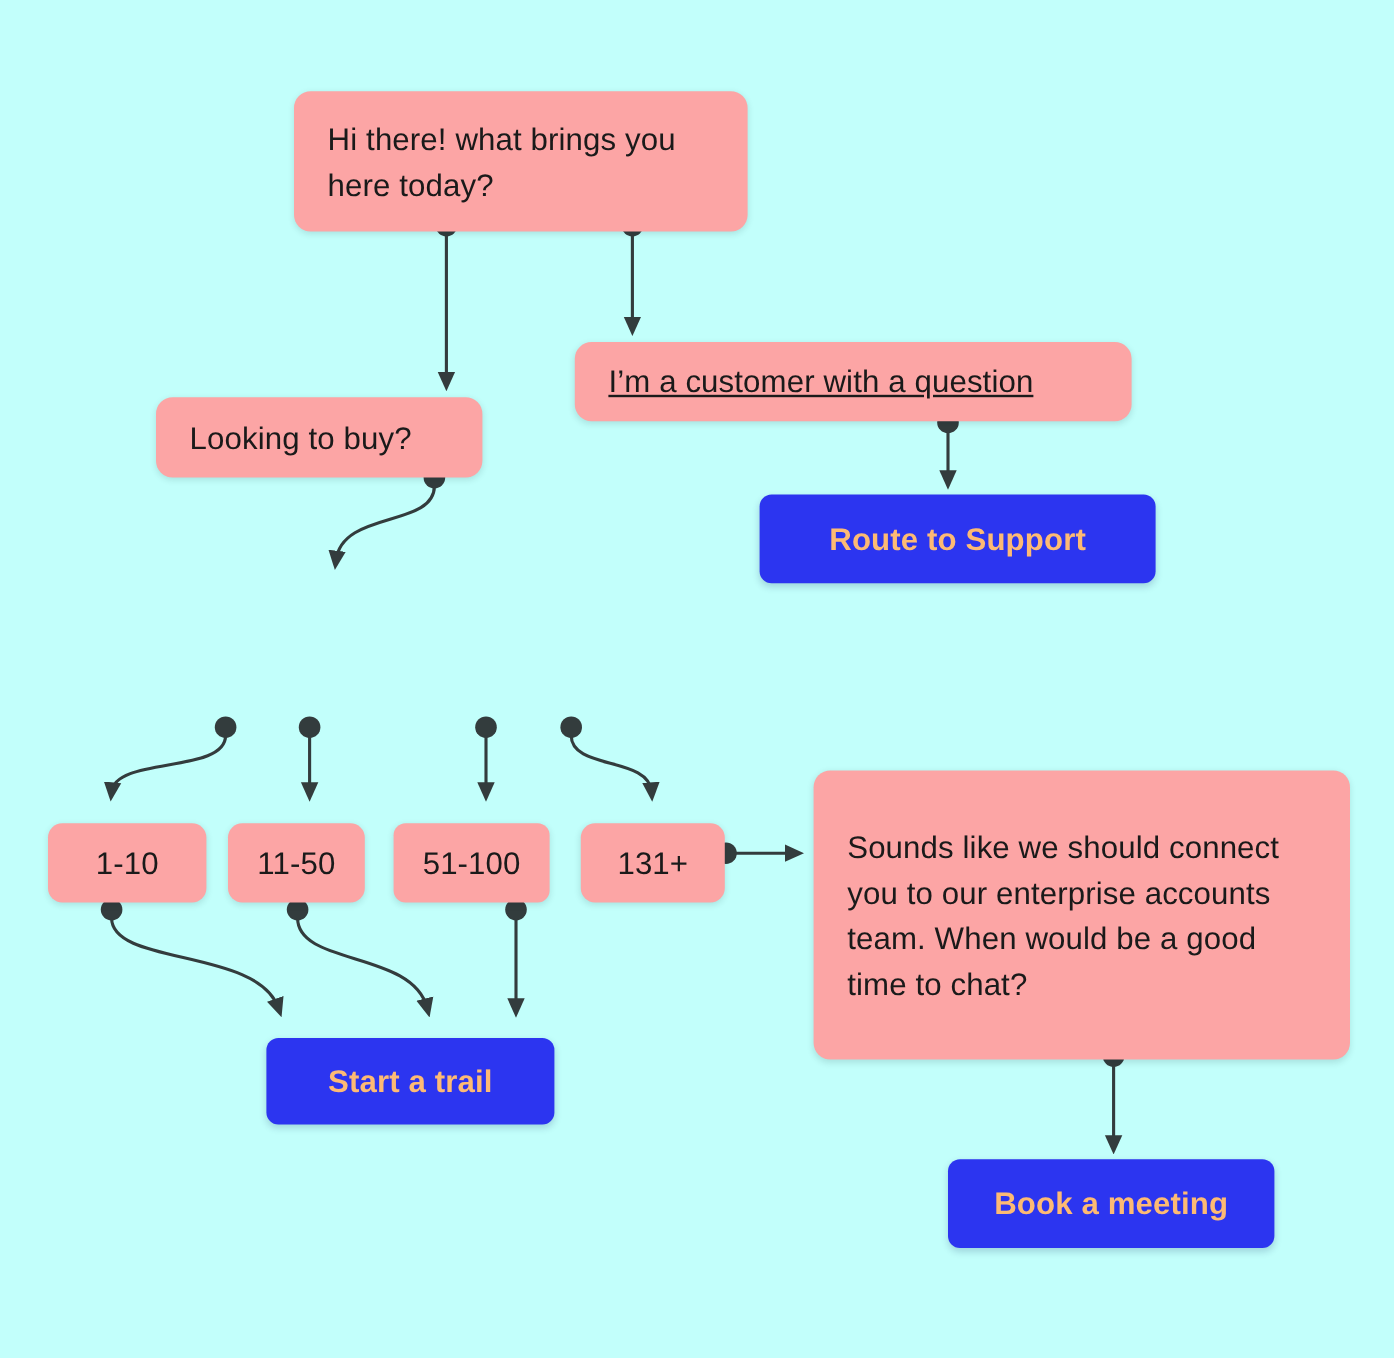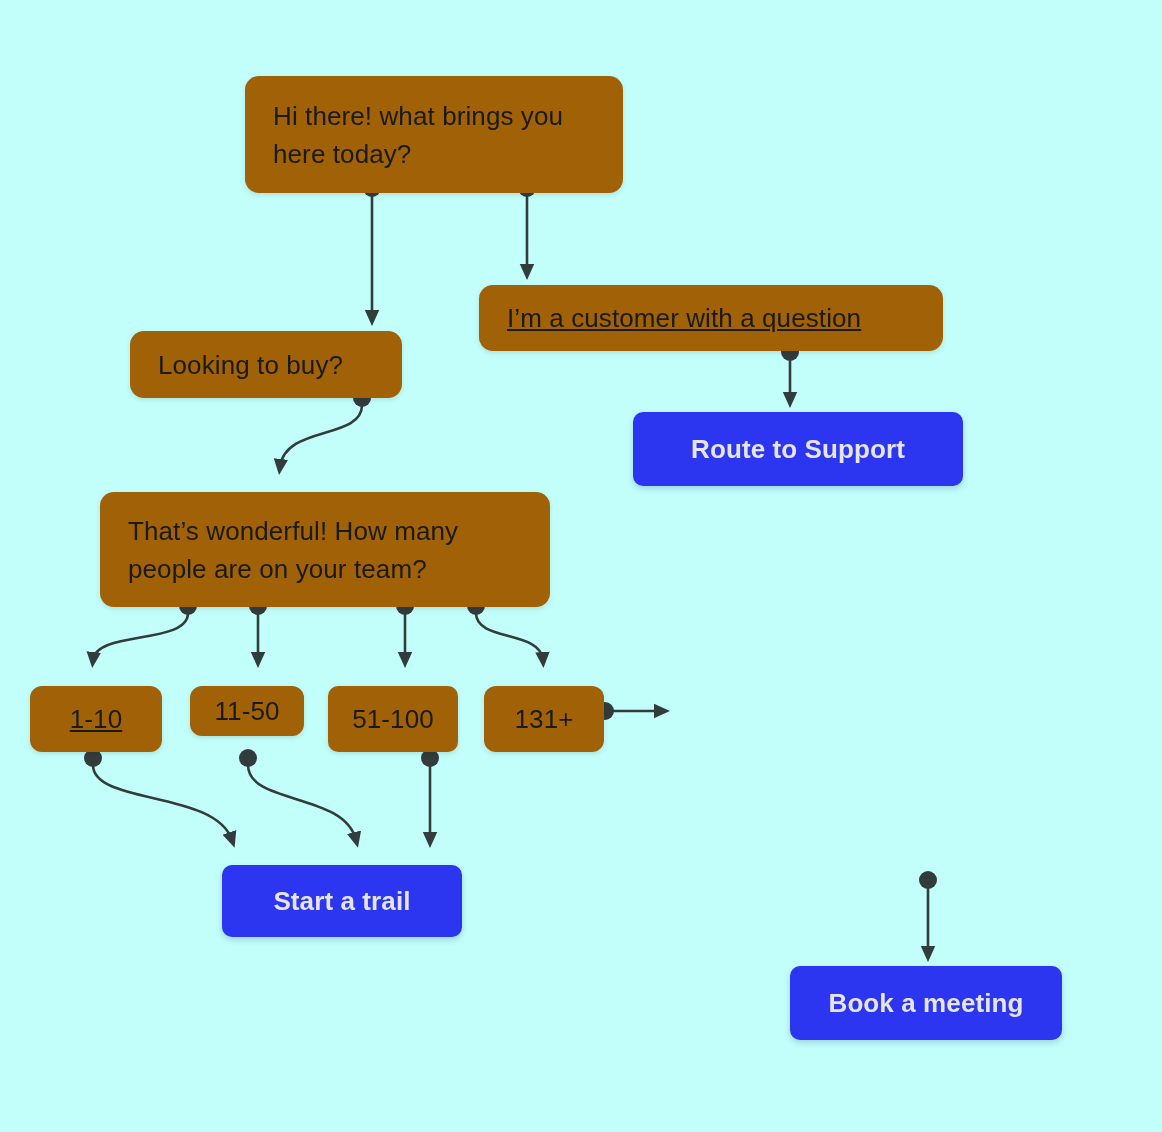--- a/index.html
+++ b/index.html
@@ -25,21 +25,21 @@
     position: absolute;
     left: 0;
     top: 0;
     width: 1162px;
     height: 1132px;
     pointer-events: none;
   }
   .node {
     position: absolute;
     box-sizing: border-box;
-    background: #a16207;
+    background: #fca5a5;
     border-radius: 14px;
     box-shadow: 0 2px 5px rgba(0, 40, 45, 0.13);
     color: #1a1a1a;
     display: flex;
     align-items: center;
     z-index: 2;
   }
   .node-text {
     display: block;
     font-size: 26px;
@@ -60,33 +60,33 @@
     line-height: 30px;
   }
   .action {
     background: #2c35f0;
     border-radius: 10px;
     box-shadow: 0 3px 6px rgba(0, 30, 90, 0.18);
     justify-content: center;
     text-align: center;
   }
   .action .node-text {
-    color: #e5e5e5;
+    color: #fdba74;
     font-weight: bold;
     font-size: 26px;
     line-height: 30px;
   }
 
   
   #node-greeting      { left: 245px;  top: 76px;  width: 378px;  height: 117px; }
   #node-customer-q    { left: 479px;  top: 285px; width: 464px;  height: 66px; text-decoration: underline;  }
   #node-looking-buy   { left: 130px;  top: 331px; width: 272px;  height: 67px;  }
   #node-team-size-q   { left: 100px;  top: 492px; width: 450px;  height: 115px; }
-  #node-opt-1-10      { left: 30px;   top: 686px; width: 132px;  height: 66px; text-decoration: underline;  }
-  #node-opt-11-50     { left: 190px;  top: 686px; width: 114px;  height: 50px; text-align: right;  }
+  #node-opt-1-10      { left: 40px;   top: 686px; width: 132px;  height: 66px;  }
+  #node-opt-11-50     { left: 190px;  top: 686px; width: 114px;  height: 66px; text-align: right;  }
   #node-opt-51-100    { left: 328px;  top: 686px; width: 130px;  height: 66px; border-radius: 10px;  }
   #node-opt-101-plus  { left: 484px;  top: 686px; width: 120px;  height: 66px;  }
   #node-enterprise    { left: 678px;  top: 642px; width: 447px;  height: 241px; }
   #node-route-support { left: 633px;  top: 412px; width: 330px;  height: 74px;  }
   #node-start-trail   { left: 222px;  top: 865px; width: 240px;  height: 72px;  }
   #node-book-meeting  { left: 790px;  top: 966px; width: 272px;  height: 74px;  }
 </style>
 </head>
 <body>
 
@@ -146,40 +146,40 @@
   </div>
 
   <div class="node msg" id="node-customer-q">
     <span class="node-text">I’m a customer with a question</span>
   </div>
 
   <div class="node msg" id="node-looking-buy">
     <span class="node-text">Looking to buy?</span>
   </div>
 
-  <div class="node msg" id="node-team-size-q">
-    <span class="node-text">That’s wonderful! How many people are on your team?</span>
-  </div>
 
   <div class="node opt" id="node-opt-1-10">
     <span class="node-text">1-10</span>
   </div>
 
   <div class="node opt" id="node-opt-11-50">
     <span class="node-text">11-50</span>
   </div>
 
   <div class="node opt" id="node-opt-51-100">
     <span class="node-text">51-100</span>
   </div>
 
   <div class="node opt" id="node-opt-101-plus">
     <span class="node-text">131+</span>
   </div>
 
+  <div class="node msg" id="node-enterprise">
+    <span class="node-text">Sounds like we should connect you to our enterprise accounts team. When would be a good time to chat?</span>
+  </div>
 
   <div class="node action" id="node-route-support">
     <span class="node-text">Route to Support</span>
   </div>
 
   <div class="node action" id="node-start-trail">
     <span class="node-text">Start a trail</span>
   </div>
 
   <div class="node action" id="node-book-meeting">

